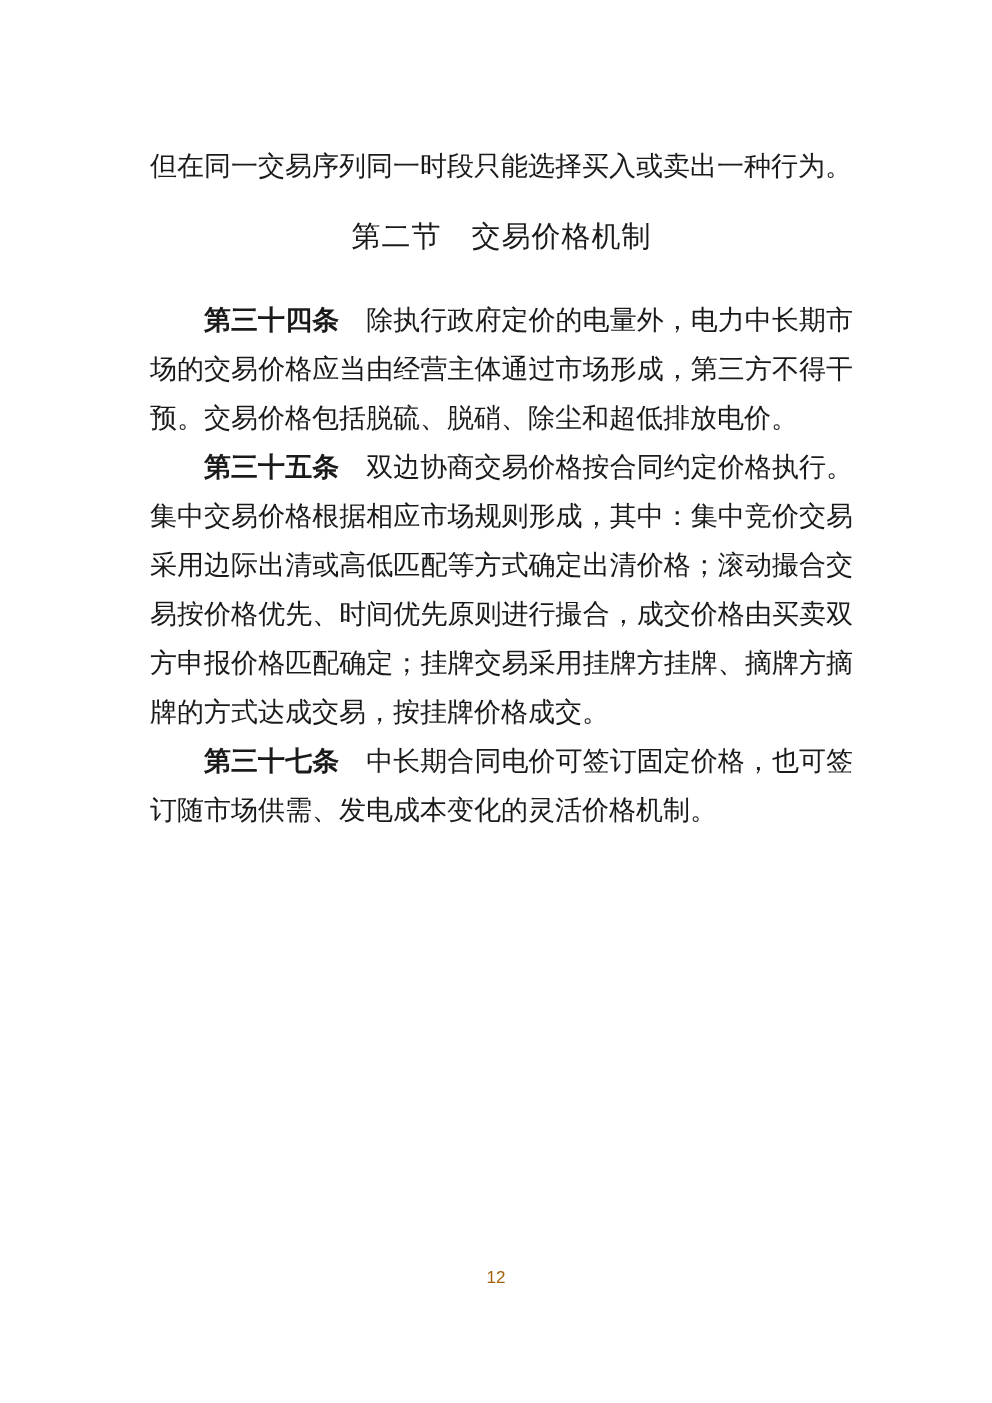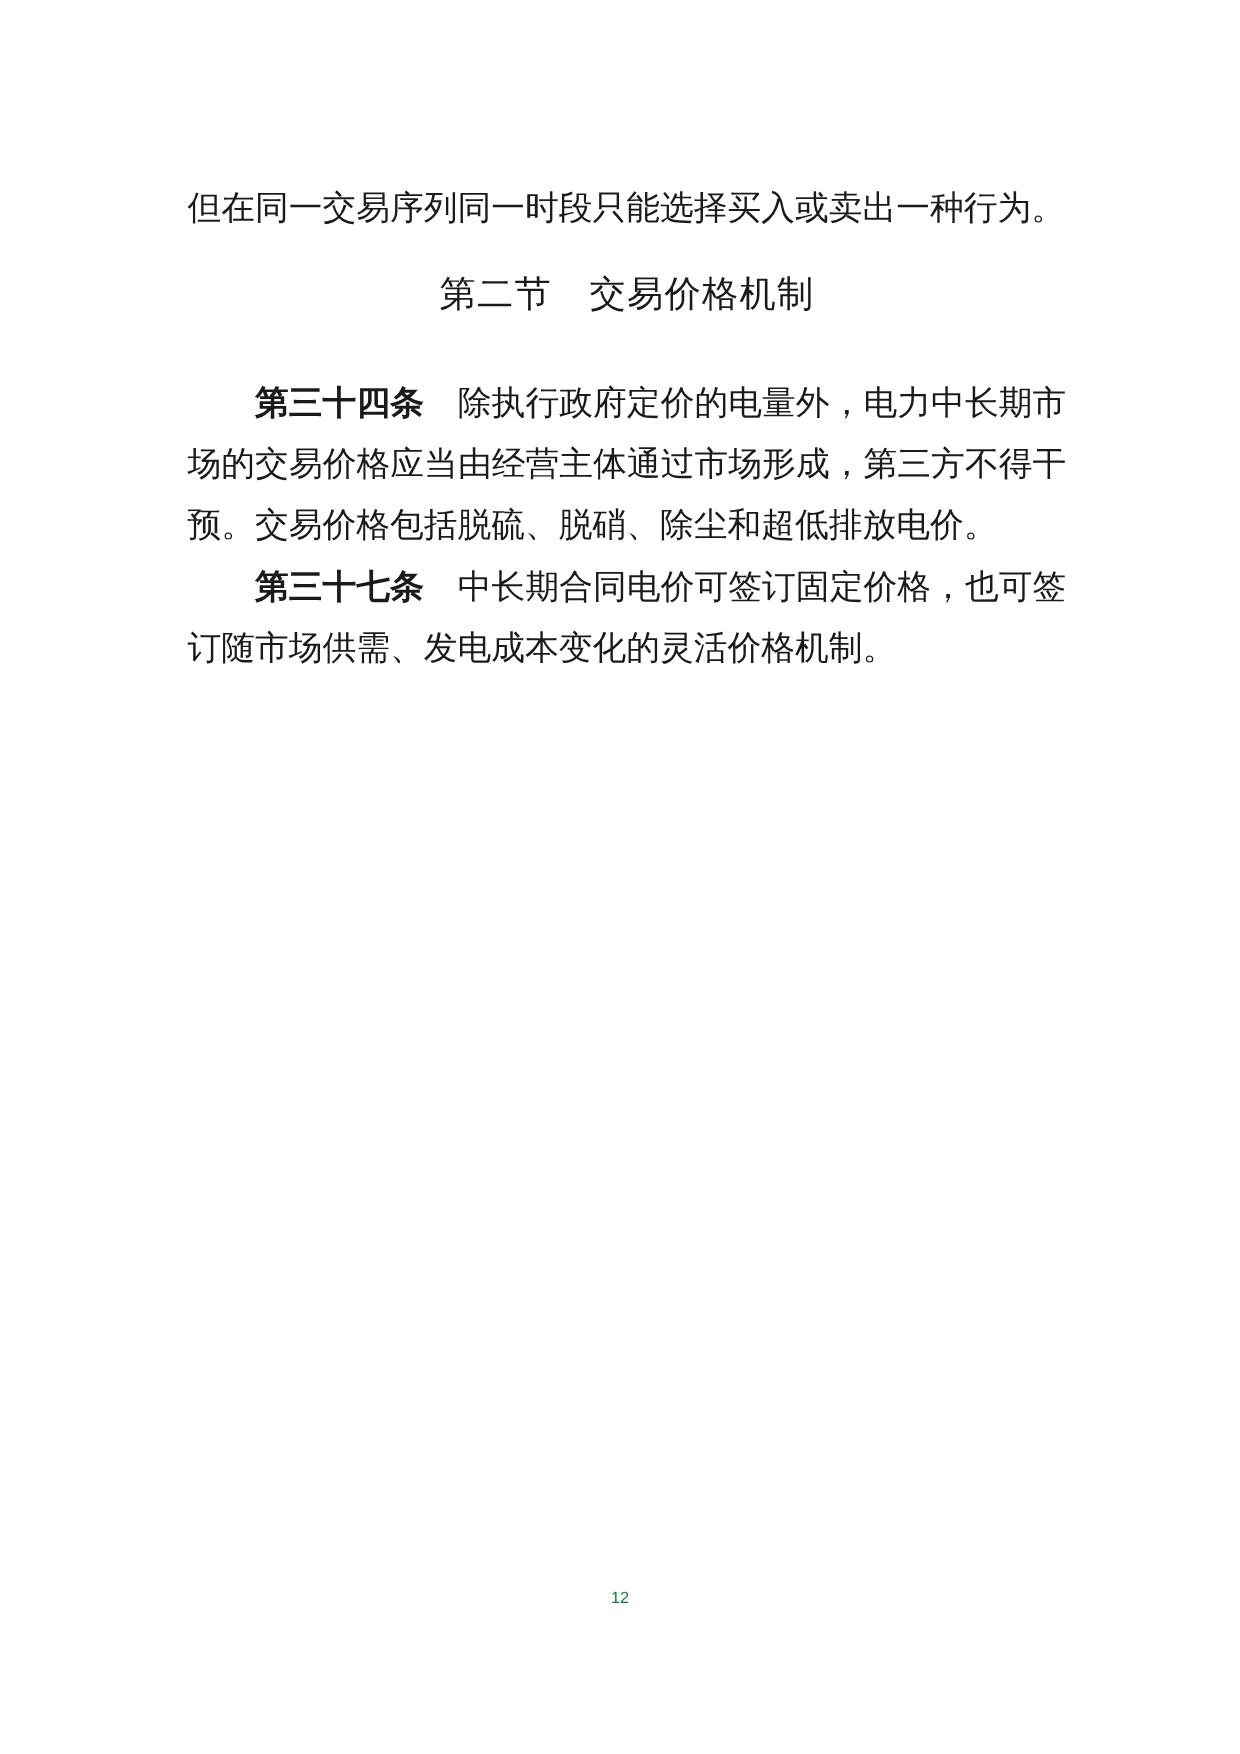--- a/index.html
+++ b/index.html
@@ -38,52 +38,56 @@
     text-align: center;
     letter-spacing: 1px;
   }
   .article {
     margin: 0;
     font-size: 27px;
     line-height: 49px;
     text-align: justify;
     text-justify: inter-character;
     text-indent: 2em;
+    font-family: Liberation Mono, monospace;
   }
   .term {
     font-weight: bold;
     margin-right: 27px;
   }
   .page-number {
     position: absolute;
     top: 1246px;
     left: 0;
     right: 0;
     text-align: center;
     font-family: "Liberation Sans", "DejaVu Sans", sans-serif;
-    font-size: 13px;
+    font-size: 17px;
     line-height: 24px;
-    color: #15803d;
+    color: #a16207;
   }
 </style>
 </head>
 <body>
 
 <div class="page">
 
   <p class="cont-line">但在同一交易序列同一时段只能选择买入或卖出一种行为。</p>
 
   <h2 class="heading">第二节　交易价格机制</h2>
 
   <div>
 
     <p class="article">
       <span class="term">第三十四条</span><span>除执行政府定价的电量外，电力中长期市场的交易价格应当由经营主体通过市场形成，第三方不得干预。交易价格包括脱硫、脱硝、除尘和超低排放电价。</span>
     </p>
 
+    <p class="article">
+      <span class="term">第三十五条</span><span>双边协商交易价格按合同约定价格执行。集中交易价格根据相应市场规则形成，其中：集中竞价交易采用边际出清或高低匹配等方式确定出清价格；滚动撮合交易按价格优先、时间优先原则进行撮合，成交价格由买卖双方申报价格匹配确定；挂牌交易采用挂牌方挂牌、摘牌方摘牌的方式达成交易，按挂牌价格成交。</span>
+    </p>
 
 
     <p class="article">
       <span class="term">第三十七条</span><span>中长期合同电价可签订固定价格，也可签订随市场供需、发电成本变化的灵活价格机制。</span>
     </p>
 
 
   </div>
 
   <div class="page-number">12</div>

